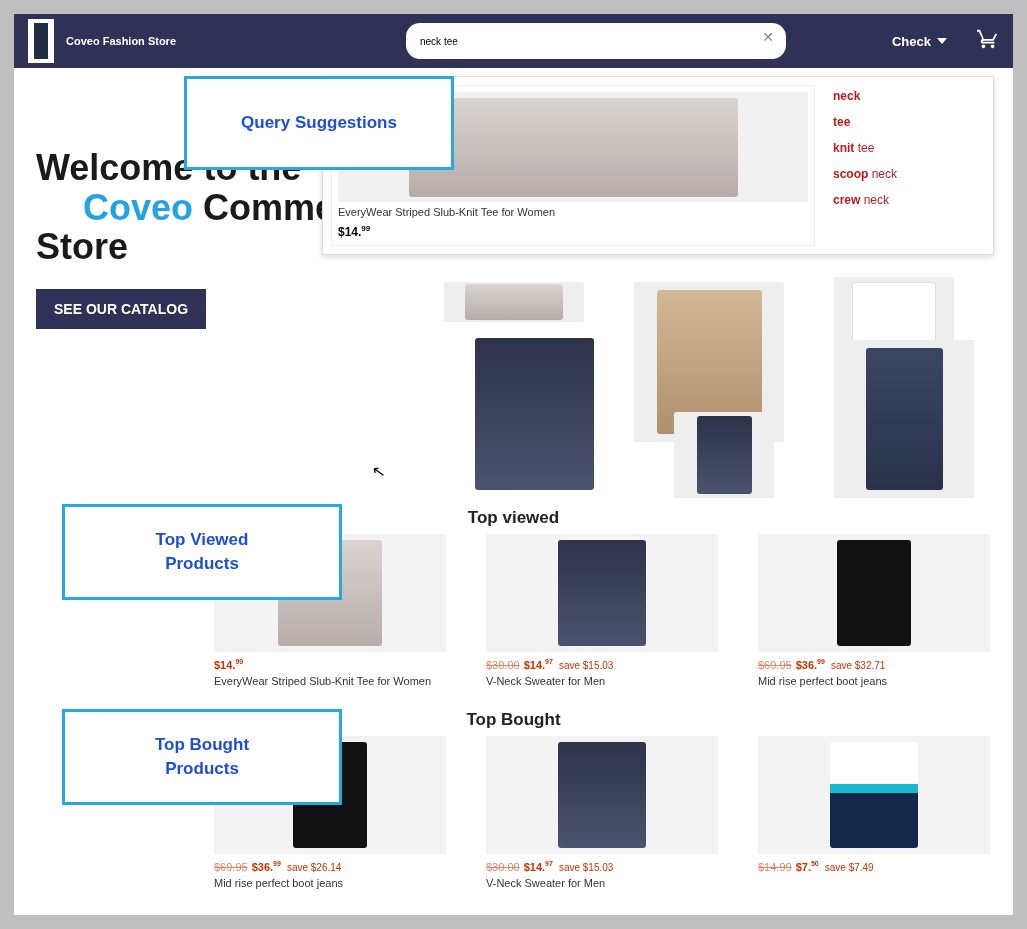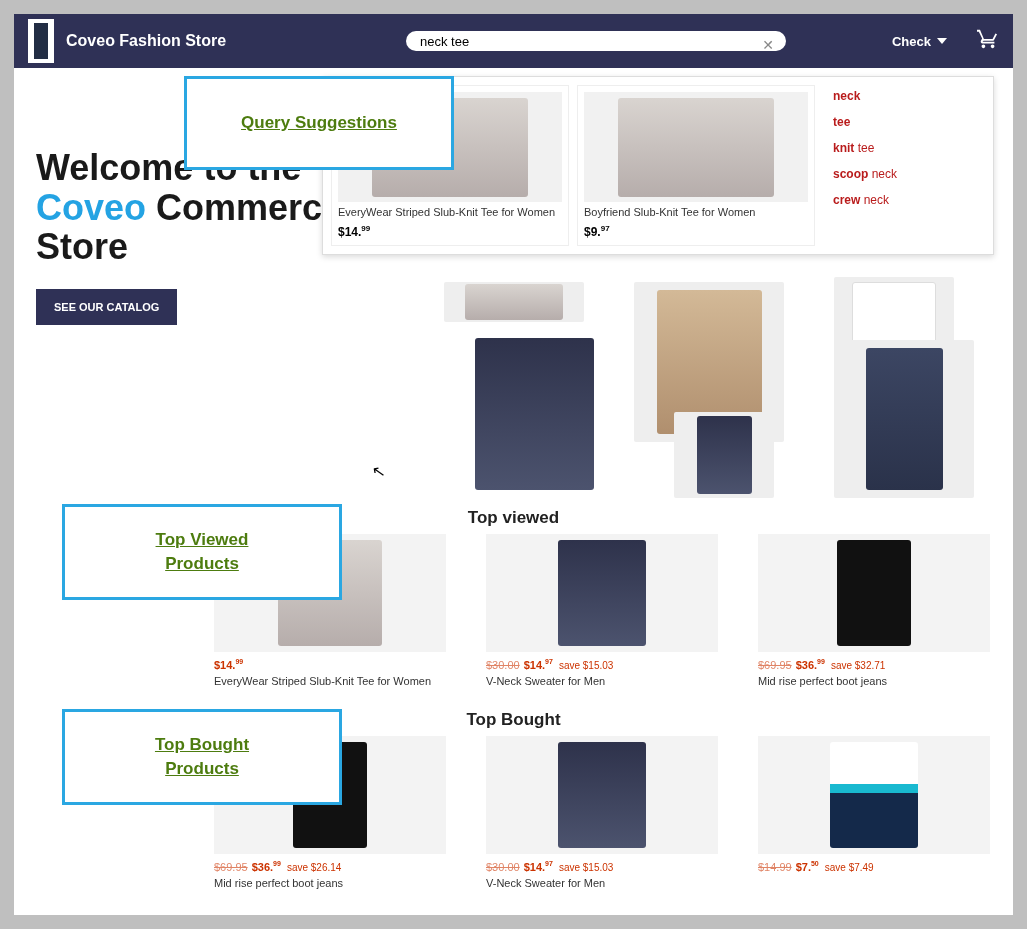--- a/index.html
+++ b/index.html
@@ -33,36 +33,36 @@
     align-items: center;
     justify-content: center;
   }
   .logo-inner {
     width: 14px;
     height: 36px;
     background: #222d44;
   }
   .brand {
     color: #fff;
-    font-size: 16px;
+    font-size: 11px;
     font-weight: bold;
     flex: 0 0 280px;
   }
   .searchwrap {
     flex: 0 0 380px;
     position: relative;
     margin-left: 60px;
   }
   .searchbox {
     width: 100%;
-    height: 20px;
+    height: 36px;
     border-radius: 14px;
     border: none;
     padding: 0 34px 0 14px;
-    font-size: 13px;
+    font-size: 10px;
     outline: none;
   }
   .clear-x {
     position: absolute;
     right: 10px;
     top: 6px;
     width: 16px;
     height: 16px;
     color: #888;
     font-size: 14px;
@@ -144,30 +144,30 @@
   .hero-left {
     width: 420px;
     padding: 80px 0 0 22px;
   }
   .hero h1 {
     font-size: 36px;
     font-weight: 800;
     line-height: 1.1;
     color: #1a1a1a;
   }
-  .hero h1 .accent { color: #24a3e3; }
+  .hero h1 .accent { color: #24a3e3; margin-left: 47px; }
   .tagline { font-style: italic; color: #888; margin-top: 24px; font-size: 16px; }
   .subtext { font-size: 11px; color: #666; margin-top: 18px; line-height: 1.5; }
   .cta {
     margin-top: 22px;
     background: #2f3156;
     color: #fff;
     border: none;
     padding: 12px 18px;
-    font-size: 11px;
+    font-size: 14px;
     font-weight: bold;
     cursor: pointer;
   }
   .hero-right {
     flex: 1;
     position: relative;
     padding: 14px 14px 0 0;
   }
   
   .mosaic {
@@ -181,31 +181,30 @@
     overflow: hidden;
     display: flex;
     align-items: center;
     justify-content: center;
   }
   
   .annot {
     position: absolute;
     border: 3px solid #2aa7e2;
     background: #fff;
-    color: #4d7c0f;
+    color: #1d4ed8;
     font-weight: bold;
     font-size: 17px;
     text-align: center;
     display: flex;
     flex-direction: column;
     align-items: center;
     justify-content: center;
     line-height: 1.4;
     z-index: 70;
-    text-decoration: underline;
   }
   
   .section-head {
     text-align: center;
     font-size: 17px;
     font-weight: bold;
     color: #222;
     margin-top: 10px;
   }
   .product-row {
@@ -283,27 +282,20 @@
 
   <div class="sugg">
     <div class="sugg-products">
       <div class="sugg-card">
         <div class="sugg-img">
             <div class="fig"></div>
           </div>
         <div class="sugg-title">EveryWear Striped Slub-Knit Tee for Women</div>
         <div class="sugg-price"><span>$14.</span><sup>99</sup></div>
       </div>
-      <div class="sugg-card">
-        <div class="sugg-img">
-            <div class="fig"></div>
-          </div>
-        <div class="sugg-title">Boyfriend Slub-Knit Tee for Women</div>
-        <div class="sugg-price"><span>$9.</span><sup>97</sup></div>
-      </div>
     </div>
     <div class="sugg-queries">
       <div><span></span><span class="bold">neck</span><span></span></div>
       <div><span></span><span class="bold">tee</span><span></span></div>
       <div><span class="bold">knit</span><span> tee</span><span></span></div>
       <div><span class="bold">scoop</span><span> neck</span><span></span></div>
       <div><span class="bold">crew</span><span> neck</span><span></span></div>
     </div>
   </div>
 

